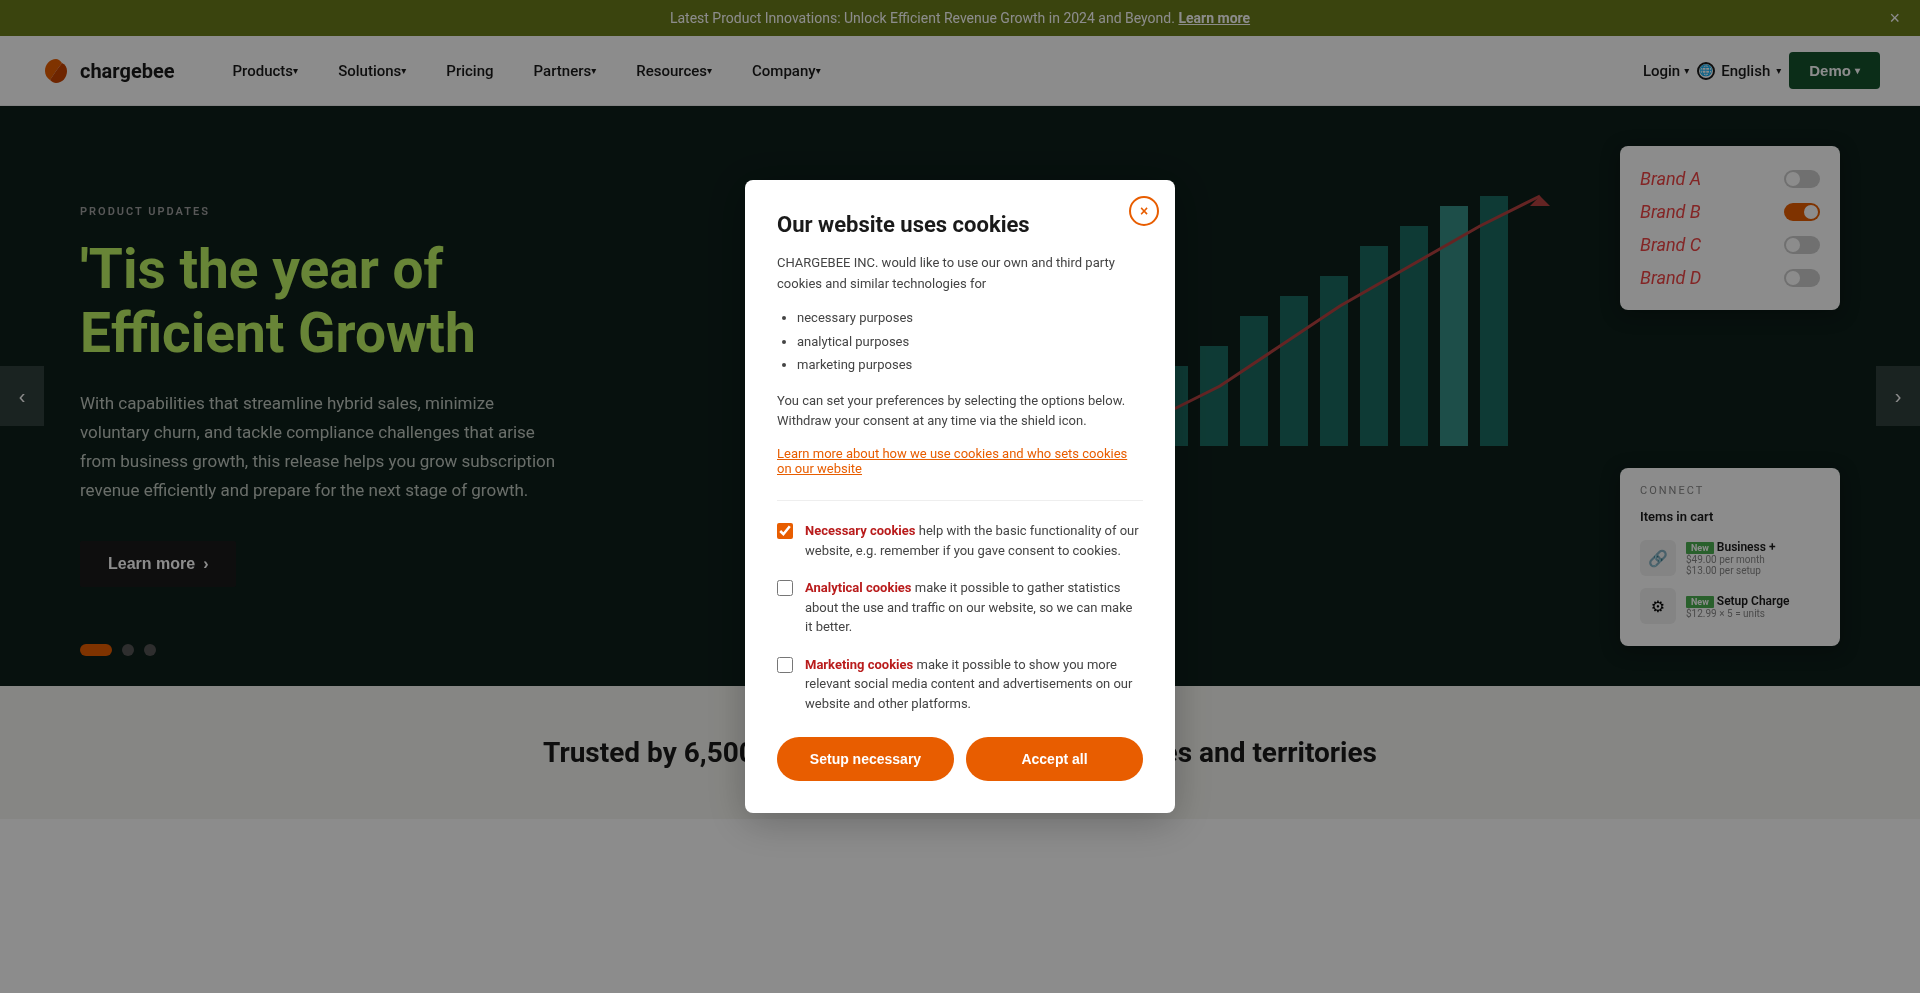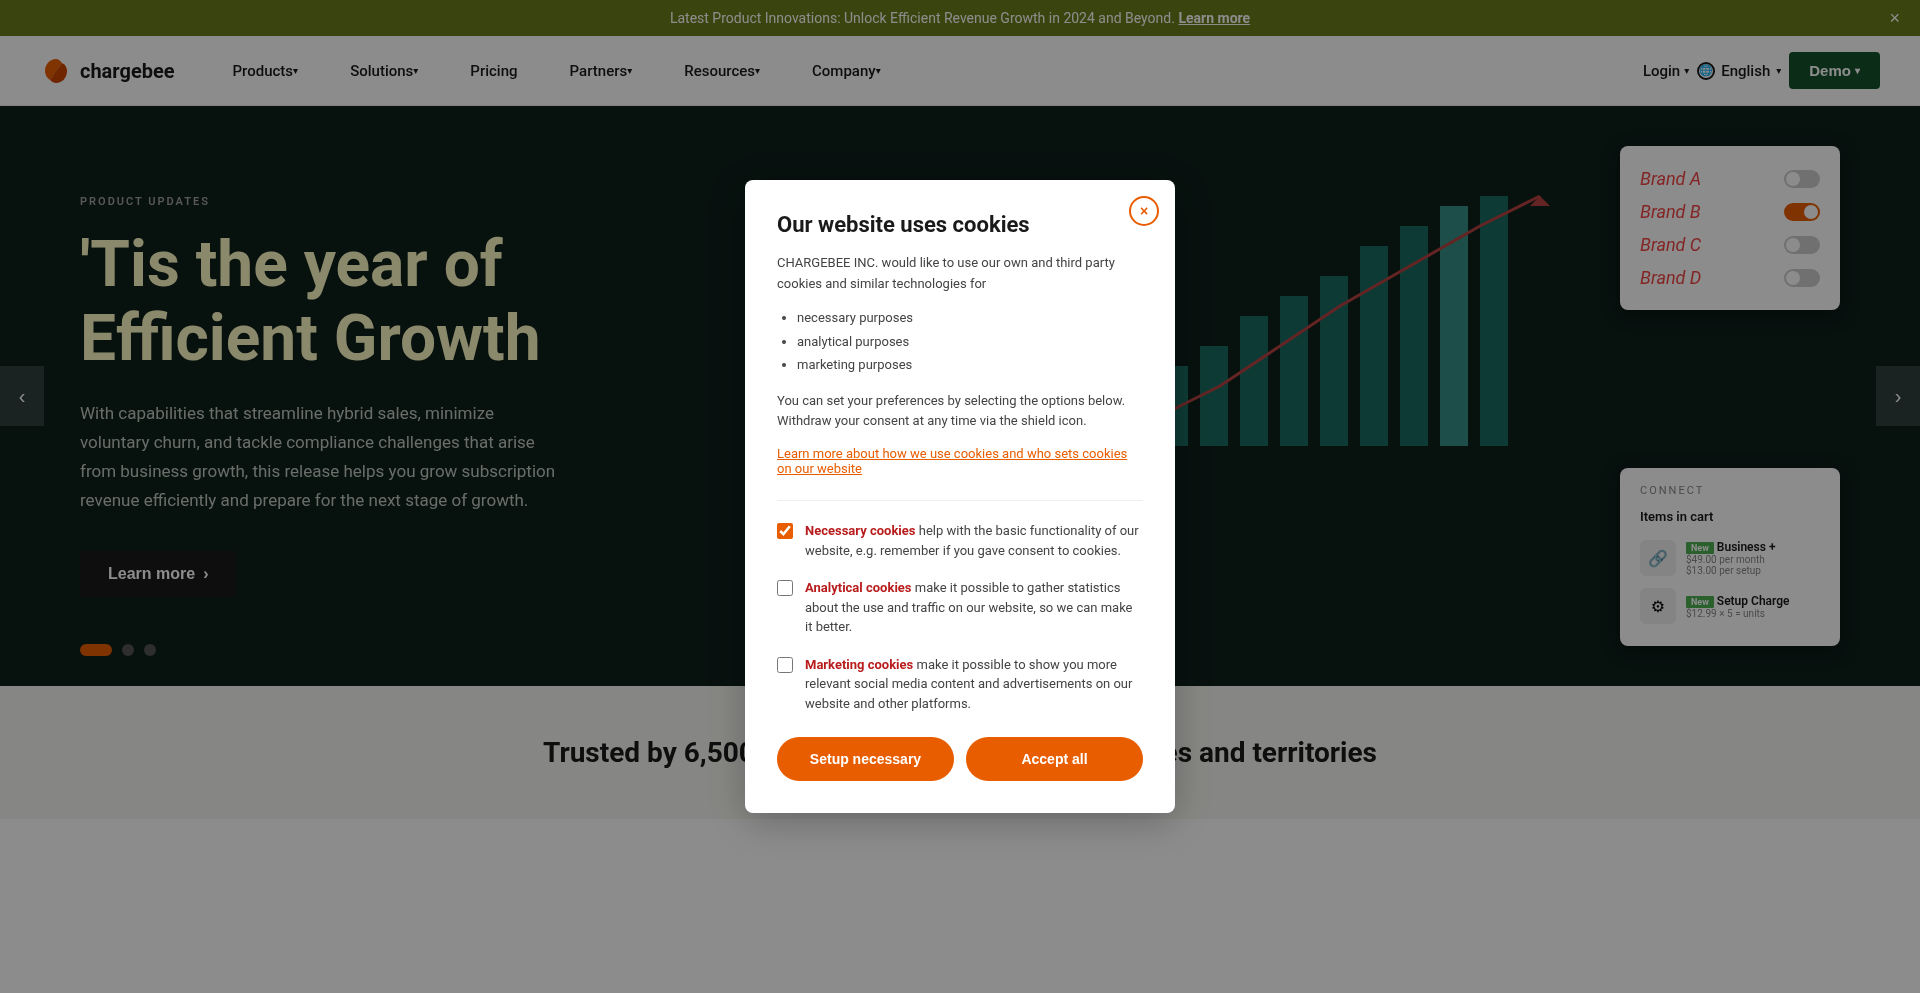--- a/index.html
+++ b/index.html
@@ -52,21 +52,21 @@
       margin-right: 8px;
     }
     .logo-text {
       font-size: 20px;
       font-weight: 700;
       color: #1a1a1a;
     }
     .navbar-nav {
       display: flex;
       align-items: center;
-      gap: 16px;
+      gap: 4px;
       flex: 1;
     }
     .nav-item {
       padding: 0 18px;
       font-size: 15px;
       color: #1a1a1a;
       cursor: pointer;
       height: 70px;
       display: flex;
       align-items: center;
@@ -130,23 +130,23 @@
     }
     .hero-label {
       font-size: 11px;
       letter-spacing: 2px;
       color: #a0a0a0;
       text-transform: uppercase;
       margin-bottom: 20px;
       font-weight: 600;
     }
     .hero-title {
-      font-size: 64px;
+      font-size: 55px;
       font-weight: 700;
-      color: #fef9c3;
+      color: #bef264;
       line-height: 1.15;
       margin-bottom: 24px;
     }
     .hero-desc {
       font-size: 17px;
       color: #c0c8c0;
       line-height: 1.7;
       margin-bottom: 36px;
       max-width: 480px;
     }

